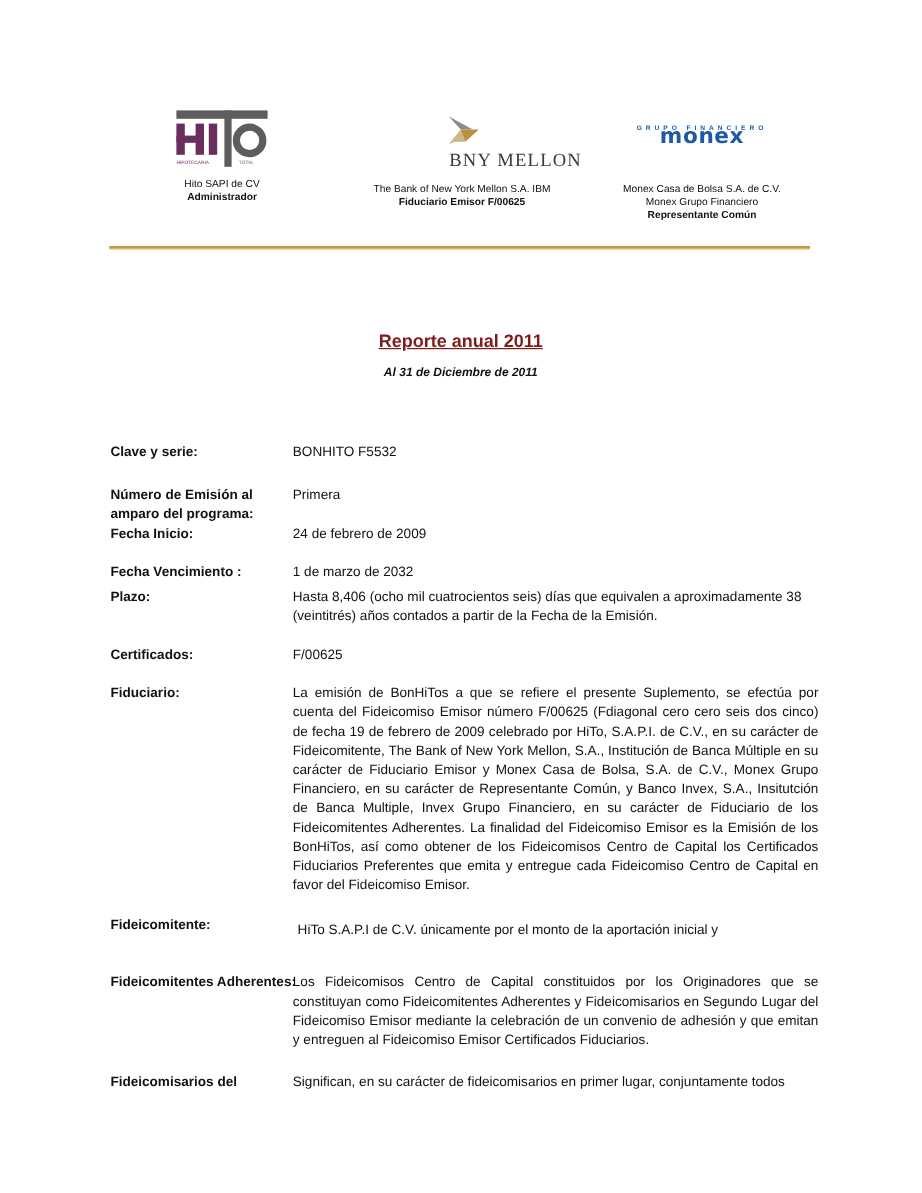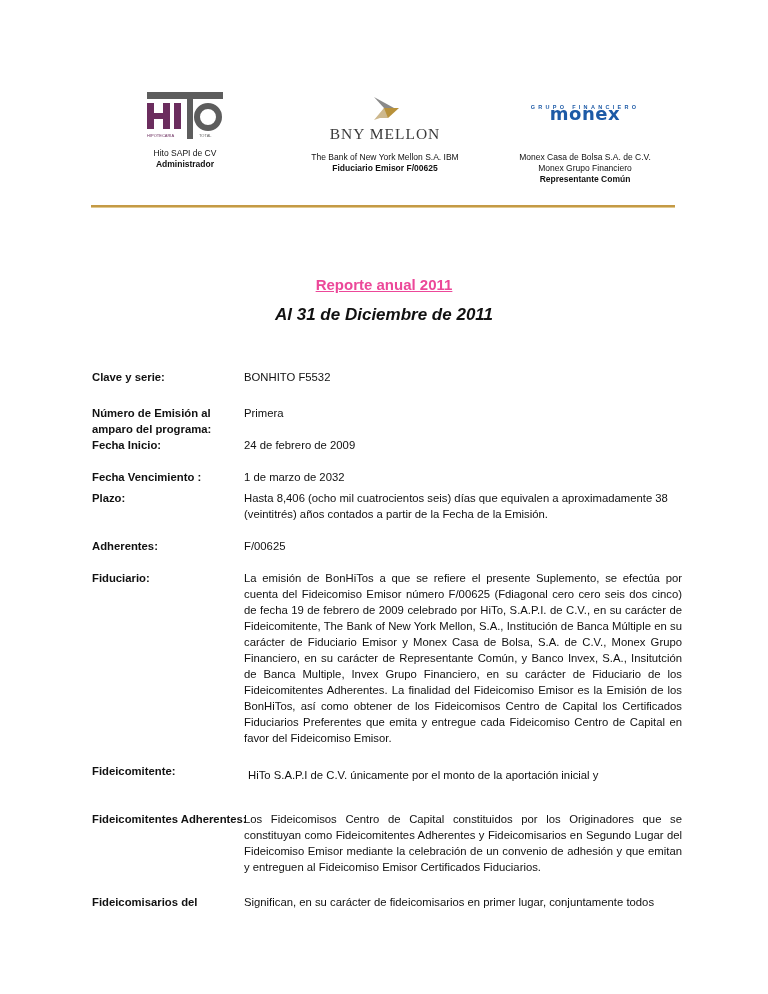--- a/index.html
+++ b/index.html
@@ -48,21 +48,21 @@
       position: relative;
     }
     .bny-wordmark {
       font-family: "Liberation Serif", "DejaVu Serif", serif;
       font-size: 15.5px;
       letter-spacing: 1px;
       color: #3a3a3a;
       position: absolute;
       left: 0; right: 0;
       top: 32px;
-      text-align: center;
+      text-align: right;
     }
     .monex-logo {
       width: 110px;
       height: 36px;
       margin: 0 auto 14px auto;
       position: relative;
     }
     .monex-tag {
       position: absolute;
       left: 0; right: 0; top: 0;
@@ -94,28 +94,28 @@
     }
 
     .title {
       position: absolute;
       left: 0; right: 0;
       top: 276px;
       text-align: center;
       font-size: 15px;
       font-weight: bold;
       text-decoration: underline;
-      color: #ec4899;
+      color: #7f1d1d;
     }
     .subtitle {
       position: absolute;
       left: 0; right: 0;
       top: 305px;
       text-align: center;
-      font-size: 17px;
+      font-size: 10px;
       font-weight: bold;
       font-style: italic;
       color: #111;
     }
 
     
     .field {
       position: absolute;
       left: 92px;
       width: 590px;
@@ -216,21 +216,21 @@
     <div class="label">Fecha Vencimiento :</div>
     <div class="value">1 de marzo de 2032</div>
   </div>
 
   <div class="field" style="top:490px;">
     <div class="label">Plazo:</div>
     <div class="value">Hasta 8,406 (ocho mil cuatrocientos seis) días que equivalen a aproximadamente 38 (veintitrés) años contados a partir de la Fecha de la Emisión.</div>
   </div>
 
   <div class="field" style="top:538px;">
-    <div class="label">Adherentes:</div>
+    <div class="label">Certificados:</div>
     <div class="value">F/00625</div>
   </div>
 
   <div class="field" style="top:570px;">
     <div class="label">Fiduciario:</div>
     <div class="value justify">La emisión de BonHiTos a que se refiere el presente Suplemento, se efectúa por cuenta del Fideicomiso Emisor número F/00625 (Fdiagonal cero cero seis dos cinco) de fecha 19 de febrero de 2009 celebrado por HiTo, S.A.P.I. de C.V., en su carácter de Fideicomitente, The Bank of New York Mellon, S.A., Institución de Banca Múltiple en su carácter de Fiduciario Emisor y Monex Casa de Bolsa, S.A. de C.V., Monex Grupo Financiero, en su carácter de Representante Común, y Banco Invex, S.A., Insitutción de Banca Multiple, Invex Grupo Financiero, en su carácter de Fiduciario de los Fideicomitentes Adherentes. La finalidad del Fideicomiso Emisor es la Emisión de los BonHiTos, así como obtener de los Fideicomisos Centro de Capital los Certificados Fiduciarios Preferentes que emita y entregue cada Fideicomiso Centro de Capital en favor del Fideicomiso Emisor.</div>
   </div>
 
   <div class="field" style="top:763px;">
     <div class="label">Fideicomitente:</div>

